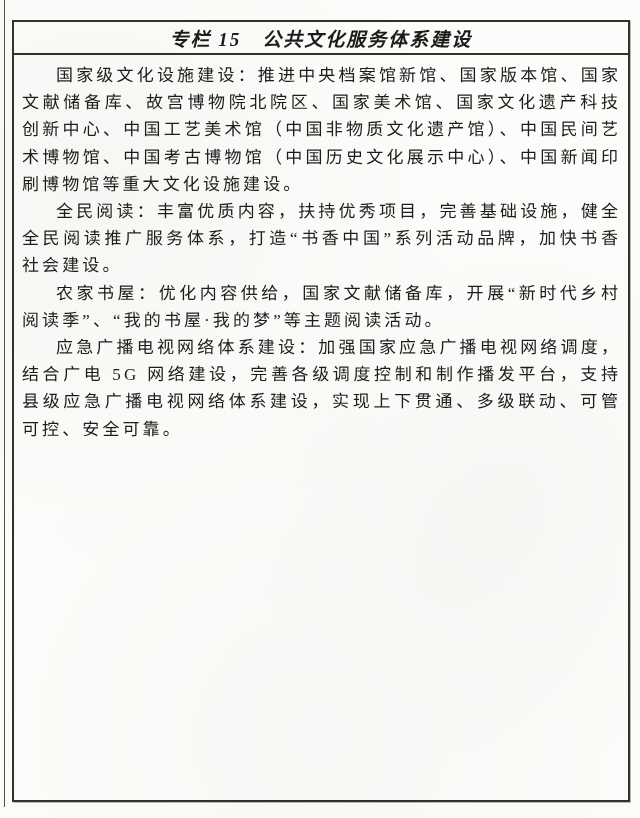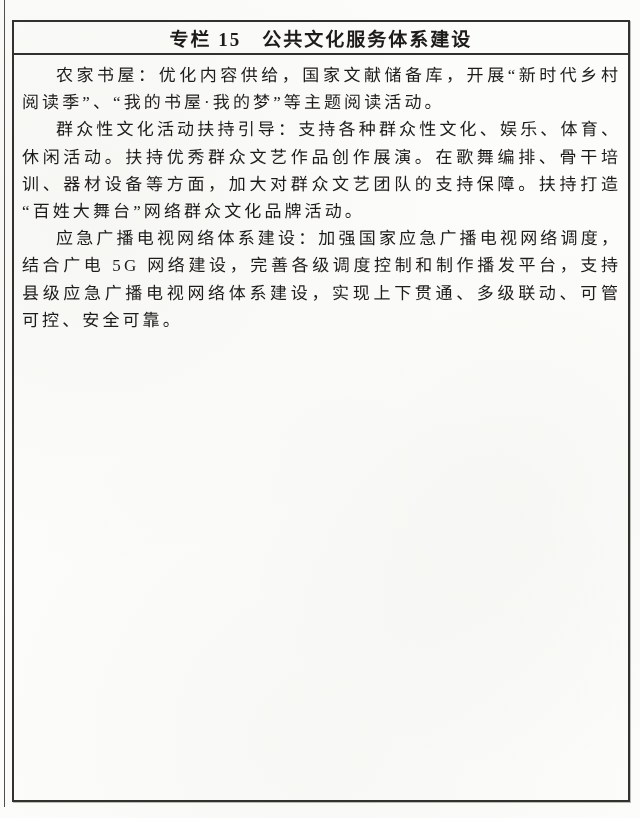--- a/index.html
+++ b/index.html
@@ -42,20 +42,21 @@
   .box-title-row {
     height: 31px;
     border-bottom: 2px solid #33312d;
     display: flex;
     align-items: center;
     justify-content: center;
     font-size: 19px;
     font-weight: bold;
     letter-spacing: 2px;
     white-space: pre;
+    font-style: italic;
   }
   .box-body {
     padding: 7px 7px 0 8px;
     font-size: 17px;
     line-height: 27.2px;
     letter-spacing: 3.1px;
     text-align: justify;
   }
   .box-body p {
     margin: 0;
@@ -63,17 +64,18 @@
   }
 </style>
 </head>
 <body>
 
 <div class="margin-rule"></div>
 
 <div class="feature-box">
   <div class="box-title-row">专栏 15　公共文化服务体系建设</div>
   <div class="box-body">
+    <p>国家级文化设施建设：推进中央档案馆新馆、国家版本馆、国家文献储备库、故宫博物院北院区、国家美术馆、国家文化遗产科技创新中心、中国工艺美术馆（中国非物质文化遗产馆）、中国民间艺术博物馆、中国考古博物馆（中国历史文化展示中心）、中国新闻印刷博物馆等重大文化设施建设。</p>
+    <p>全民阅读：丰富优质内容，扶持优秀项目，完善基础设施，健全全民阅读推广服务体系，打造“书香中国”系列活动品牌，加快书香社会建设。</p>
     <p>农家书屋：优化内容供给，国家文献储备库，开展“新时代乡村阅读季”、“我的书屋·我的梦”等主题阅读活动。</p>
-    <p>群众性文化活动扶持引导：支持各种群众性文化、娱乐、体育、休闲活动。扶持优秀群众文艺作品创作展演。在歌舞编排、骨干培训、器材设备等方面，加大对群众文艺团队的支持保障。扶持打造“百姓大舞台”网络群众文化品牌活动。</p>
     <p>应急广播电视网络体系建设：加强国家应急广播电视网络调度，结合广电 5G 网络建设，完善各级调度控制和制作播发平台，支持县级应急广播电视网络体系建设，实现上下贯通、多级联动、可管可控、安全可靠。</p>
   </div>
 </div>
 
 </body></html>

